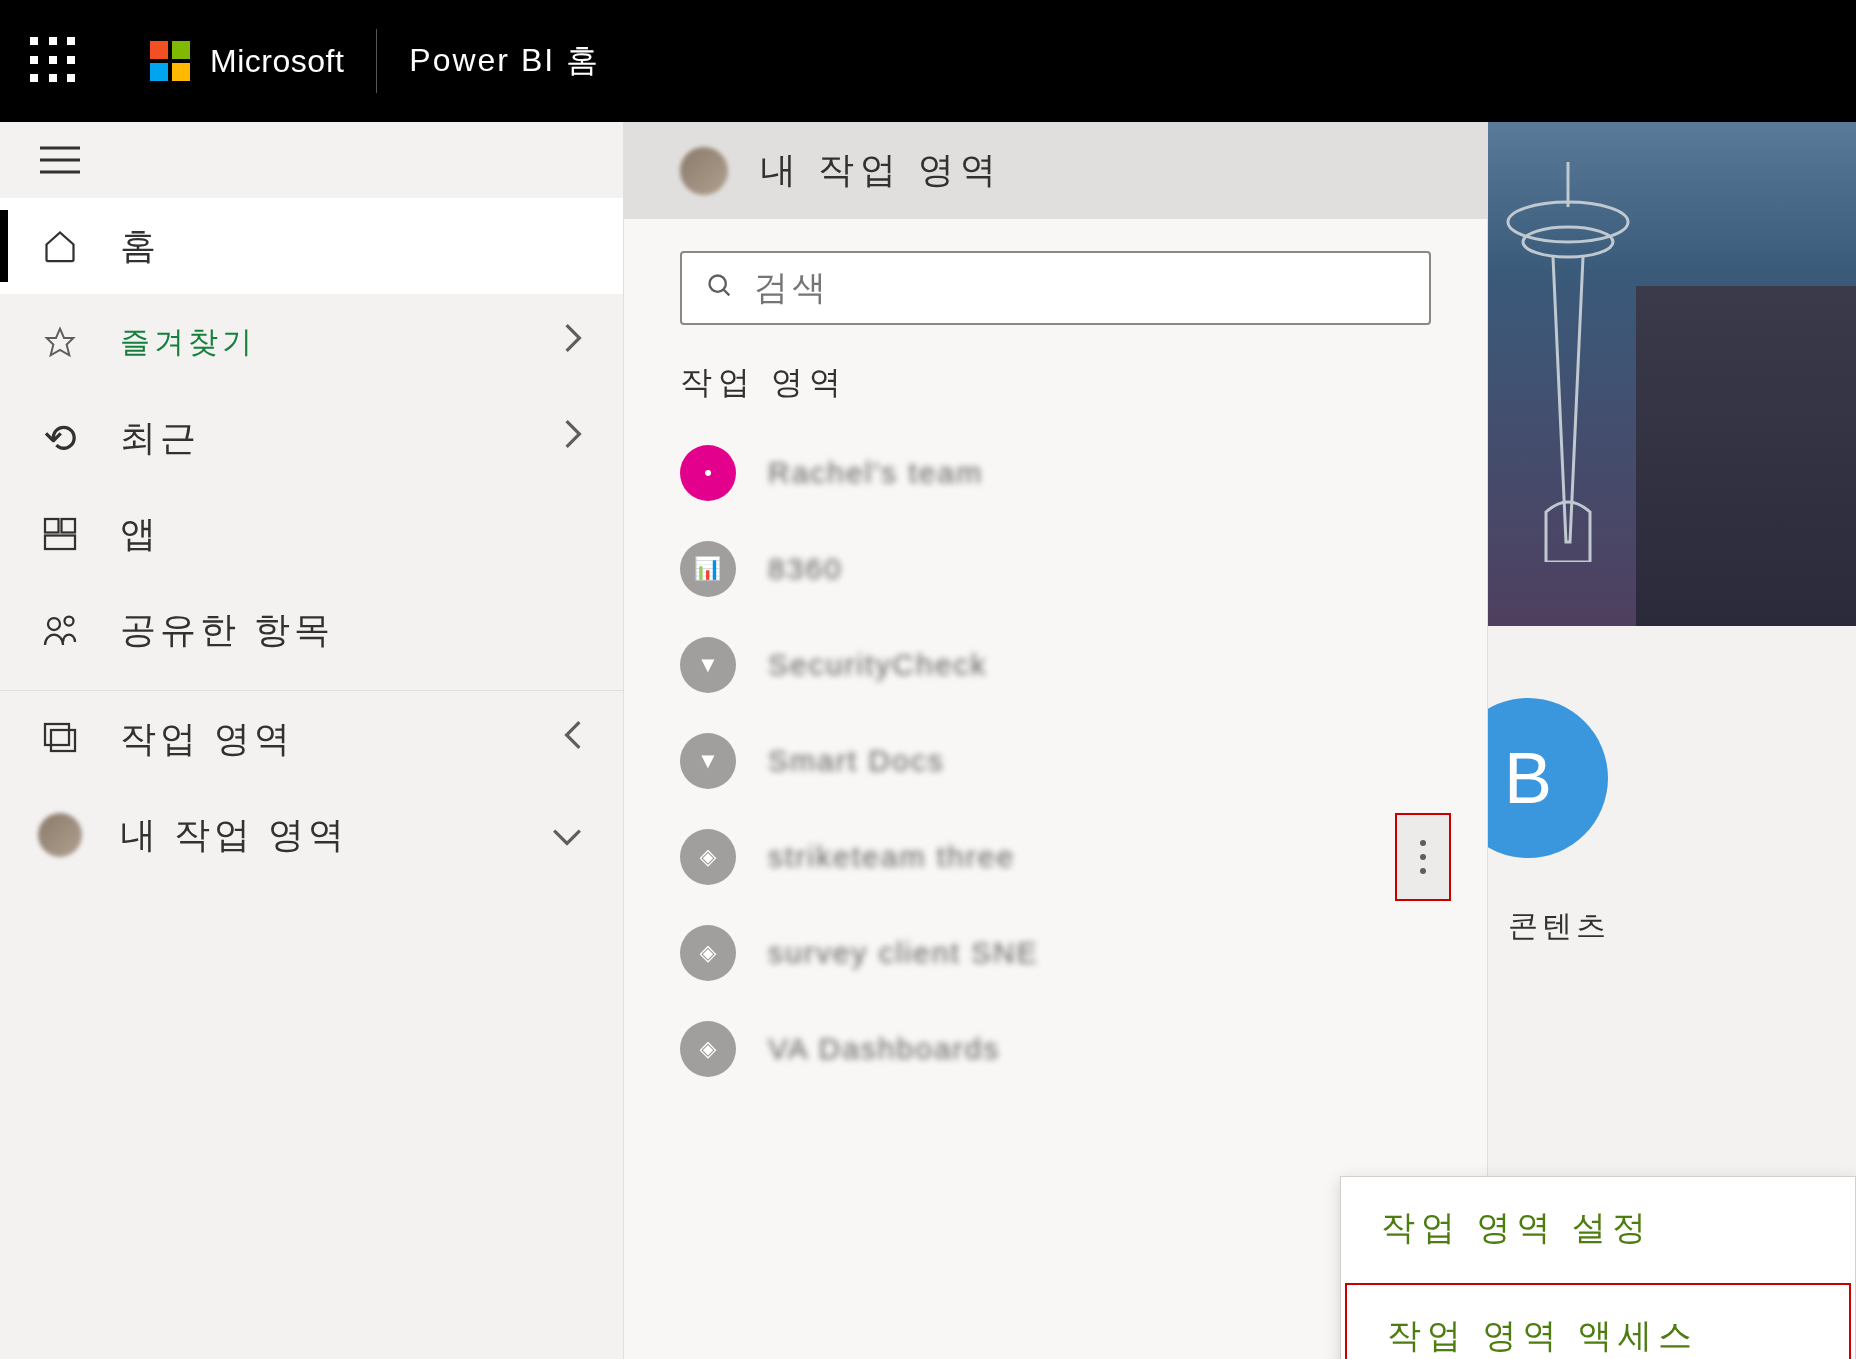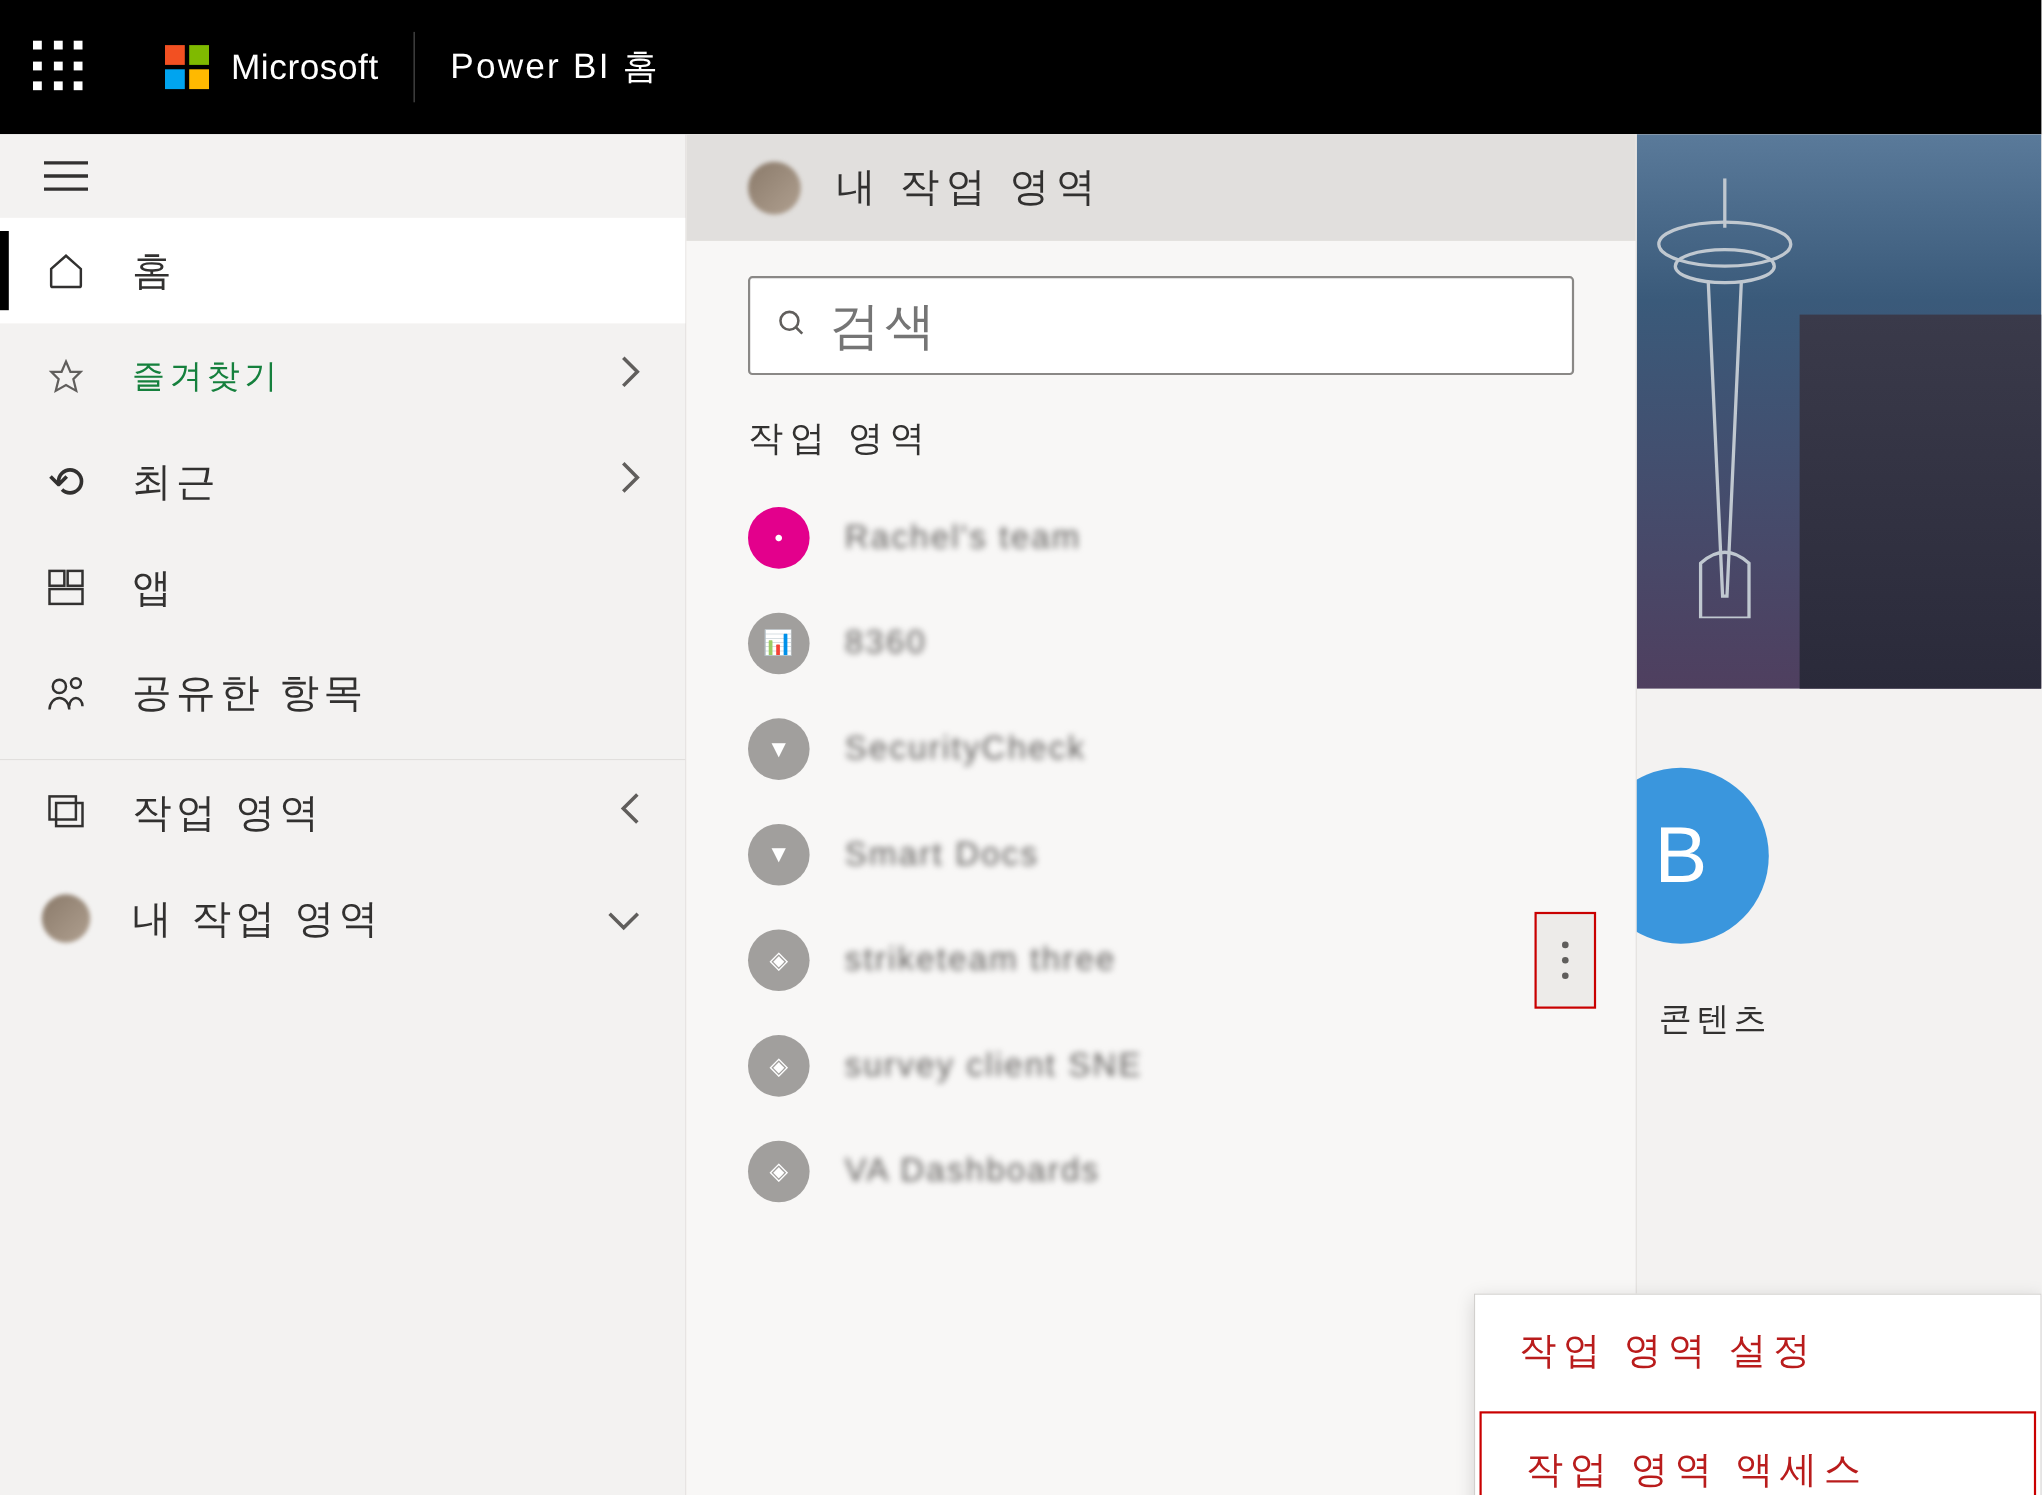--- a/index.html
+++ b/index.html
@@ -187,25 +187,26 @@
       padding: 16px 24px;
       border-radius: 4px;
     }
     .search-icon {
       margin-right: 20px;
       color: #605e5c;
     }
     .search-input {
       border: none;
       outline: none;
-      font-size: 46px;
+      font-size: 34px;
       letter-spacing: 4px;
       color: #6d28d9;
       flex: 1;
       background: transparent;
+      font-family: Liberation Serif, serif;
     }
     .workspace-section-title {
       font-size: 32px;
       letter-spacing: 6px;
       color: #323130;
       padding: 12px 56px 20px;
     }
     .workspace-list {
       display: flex;
       flex-direction: column;
@@ -312,21 +313,21 @@
       right: 0;
       top: 1054px;
       width: 516px;
       background: #fff;
       border: 1px solid #d2d0ce;
       box-shadow: 0 4px 16px rgba(0,0,0,0.15);
     }
     .context-menu-item {
       padding: 28px 40px;
       font-size: 34px;
-      color: #b91c1c;
+      color: #4d7c0f;
       letter-spacing: 6px;
       cursor: pointer;
     }
     .context-menu-item.highlighted {
       border: 2px solid #c90000;
       margin: 4px;
     }
   </style>
 </head>
 <body>

